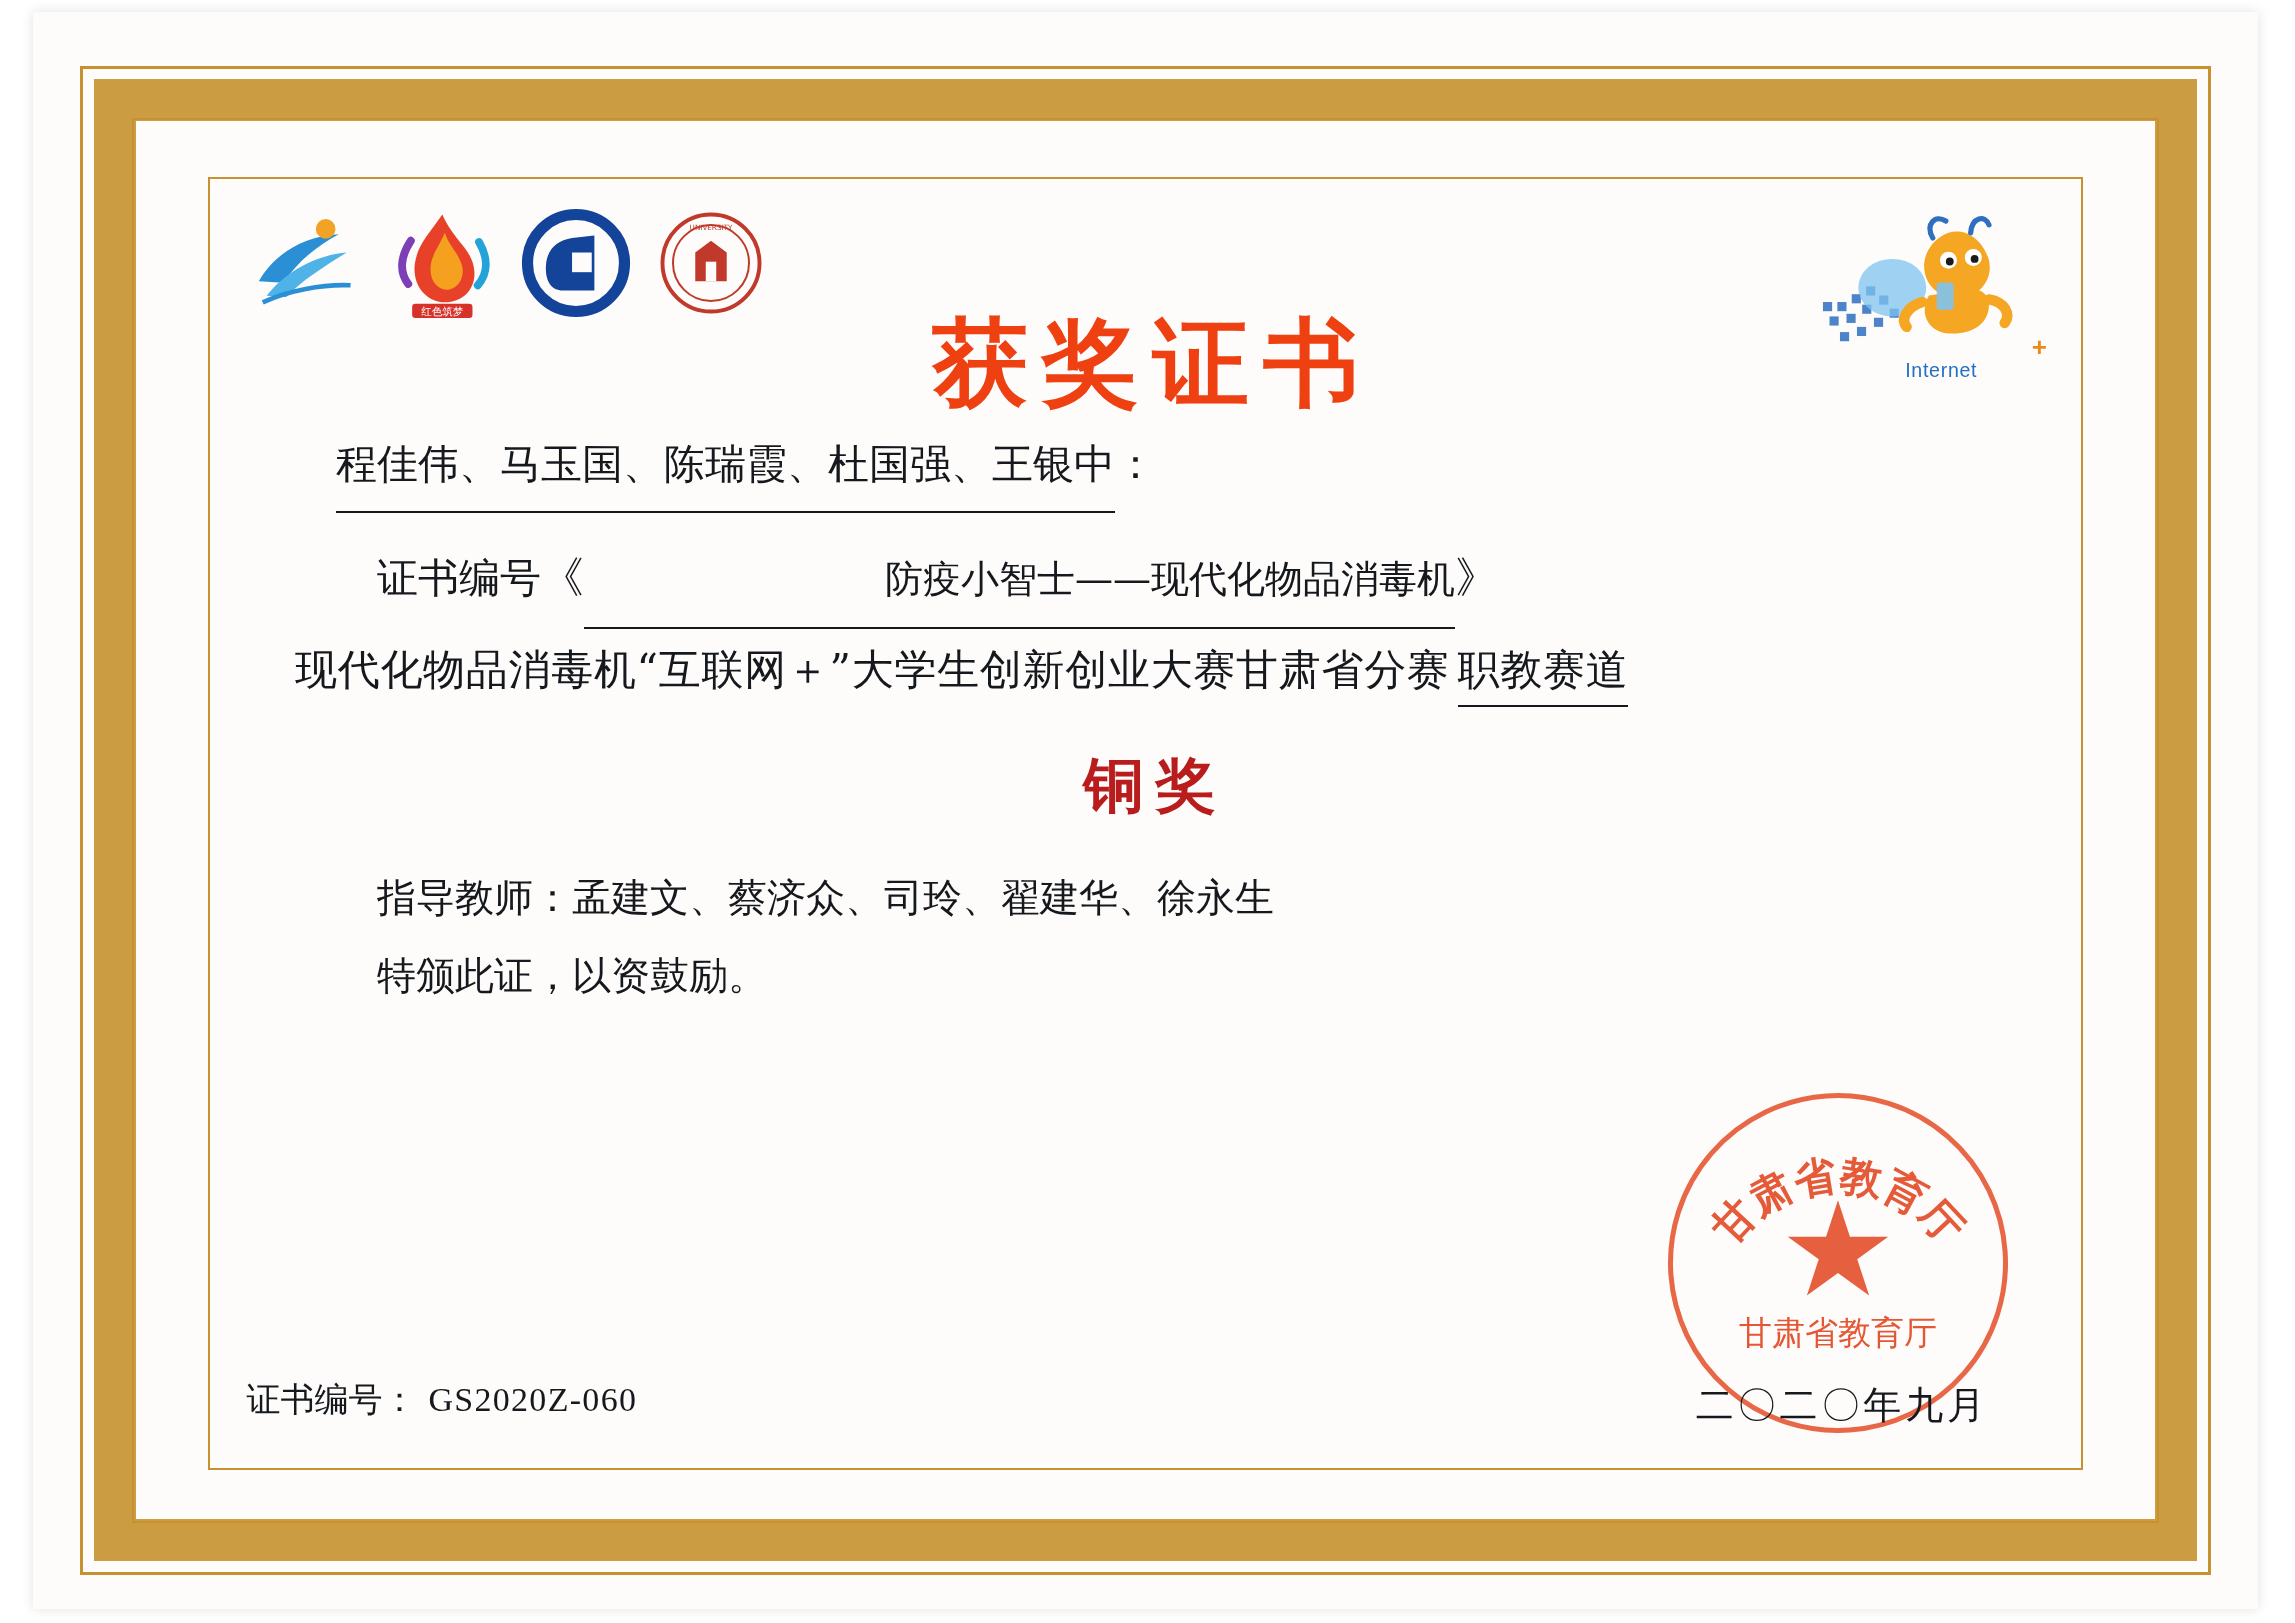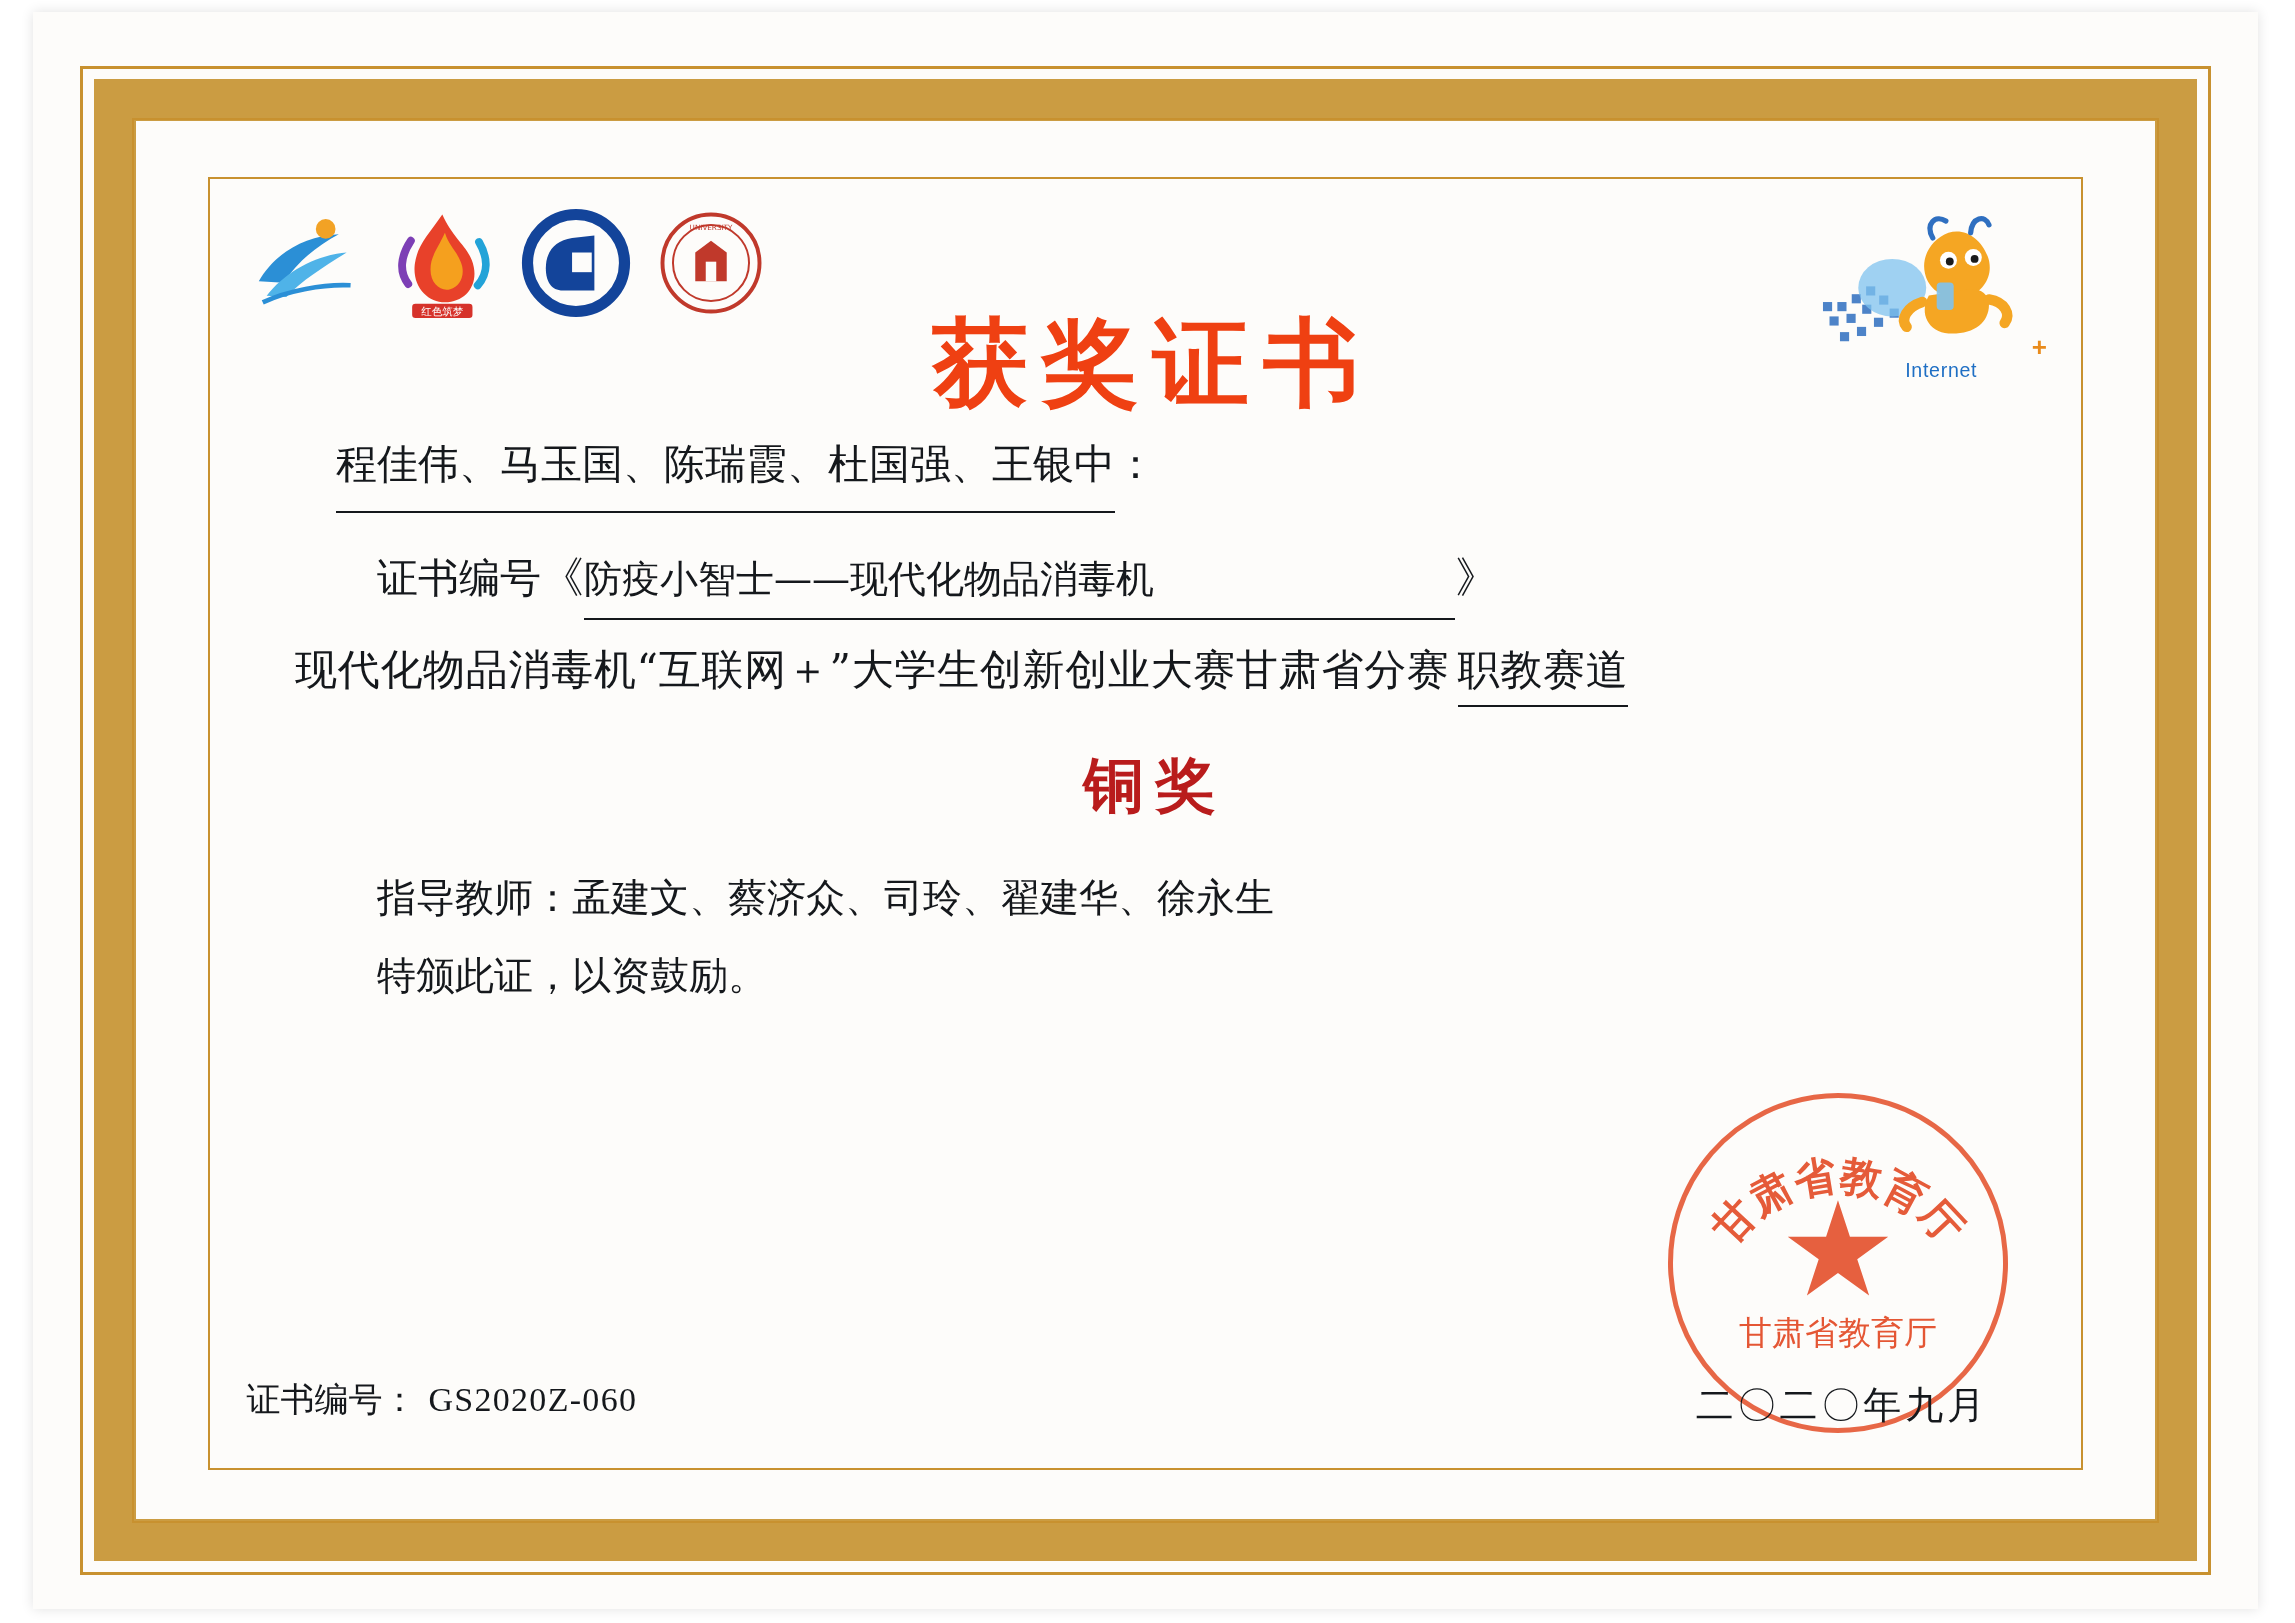--- a/index.html
+++ b/index.html
@@ -182,22 +182,22 @@
     display: flex;
     align-items: baseline;
     white-space: nowrap;
   }
   .work-line .bracket-l,
   .work-line .bracket-r { font-size: 43px; }
   .work-blank {
     display: inline-block;
     width: 871px;
     border-bottom: 2.6px solid #15181c;
-    text-align: left;
-    padding-bottom: 13px;
+    text-align: right;
+    padding-bottom: 22px;
     font-size: 38px;
   }
 
   .award-line {
     position: absolute;
     top: 452px;
     left: 72px;
     right: 72px;
     font-size: 42px;
     color: #15181c;

